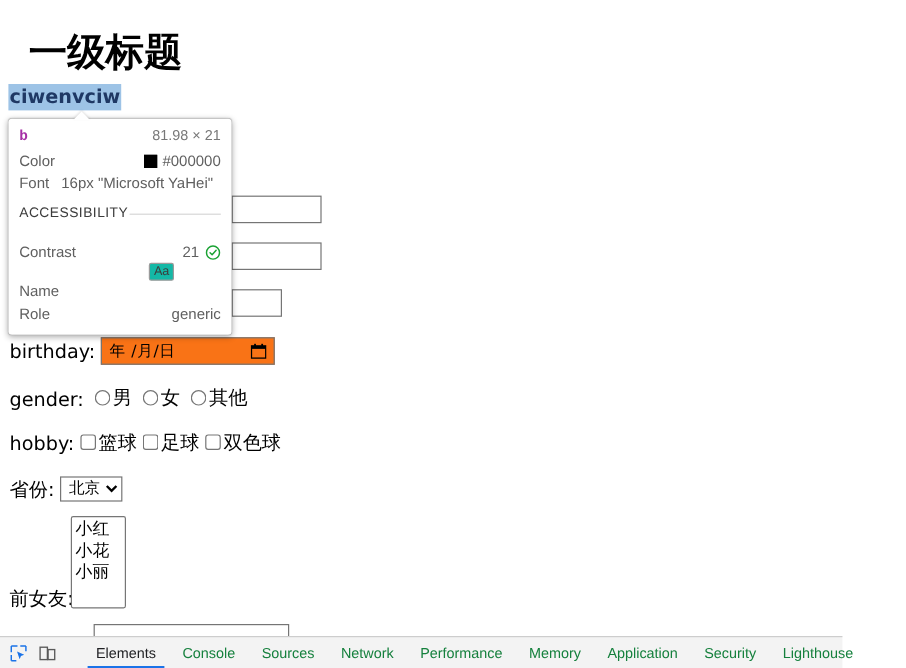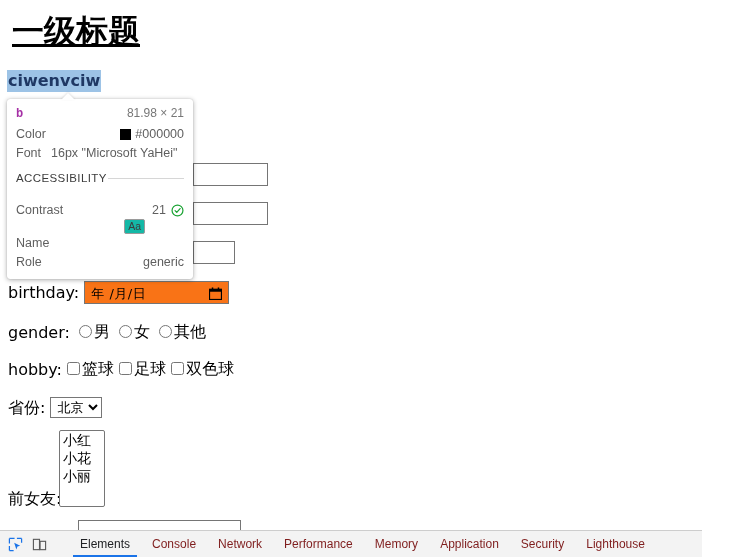--- a/index.html
+++ b/index.html
@@ -22,28 +22,27 @@
     width: 755px;
     height: 531px;
     background: #fff;
     overflow: hidden;
   }
 
   .h1 {
     position: absolute;
     left: 8px;
     top: 8px;
-    margin: 4px;
+    margin: 16px;
     font-size: 32px;
     font-weight: bold;
     color: #000;
     letter-spacing: 0px;
     line-height: 38px;
     font-family: "DejaVu Sans", "Liberation Sans", sans-serif;
-    text-decoration: underline;
   }
 
   .selected-text {
     position: absolute;
     left: 7px;
     top: 70px;
     font-size: 16px;
     font-weight: bold;
     color: #1f3864;
     background: #9dc3e6;
@@ -168,21 +167,21 @@
     margin: 5px 6px 5px 4px;
   }
   .dt-tabs {
     display: flex;
     align-items: stretch;
   }
   .dt-tab {
     display: flex;
     align-items: center;
     padding: 0 11px;
-    color: #7f1d1d;
+    color: #15803d;
     font-size: 12px;
     position: relative;
     white-space: nowrap;
   }
   .dt-tab.active { color: #202124; }
   .dt-tab.active::after {
     content: "";
     position: absolute;
     left: 4px; right: 4px; bottom: 0;
     height: 2px;
@@ -416,20 +415,23 @@
     <span class="dt-sep"></span>
   </div>
   <div class="dt-tabs">
     <div class="dt-tab active">
         <span>Elements</span>
       </div>
     <div class="dt-tab">
         <span>Console</span>
       </div>
     <div class="dt-tab">
+        <span>Sources</span>
+      </div>
+    <div class="dt-tab">
         <span>Network</span>
       </div>
     <div class="dt-tab">
         <span>Performance</span>
       </div>
     <div class="dt-tab">
         <span>Memory</span>
       </div>
     <div class="dt-tab">
         <span>Application</span>

